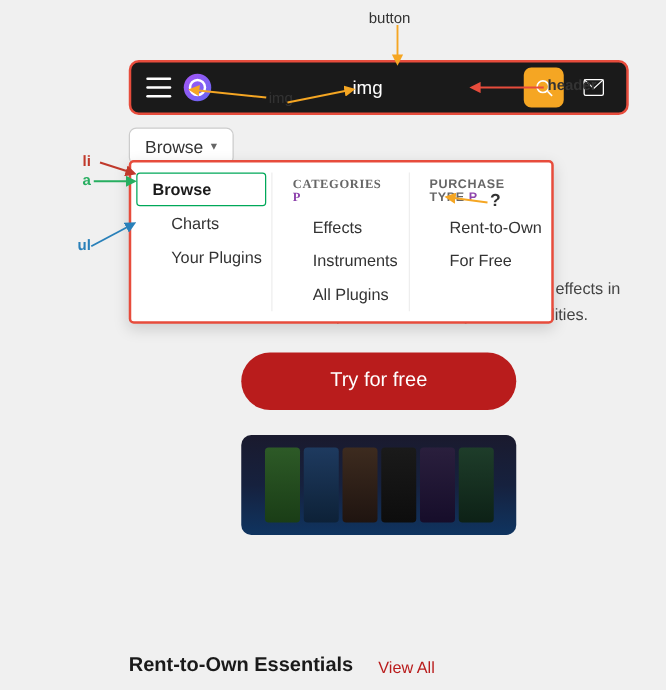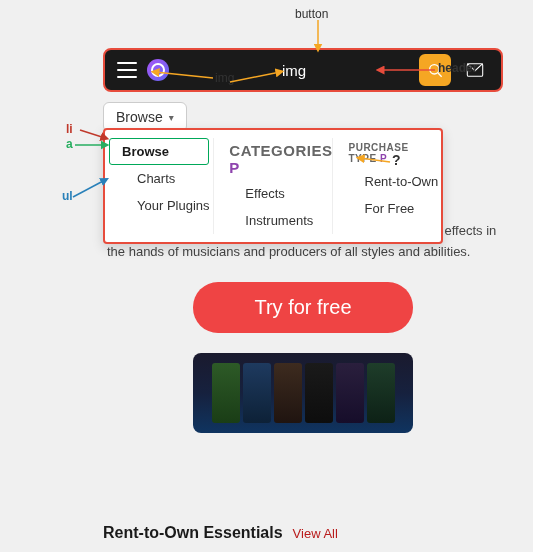--- a/index.html
+++ b/index.html
@@ -141,25 +141,26 @@
       border: 2px solid #e74c3c;
     }
 
     .dropdown-col {
       padding: 8px 0;
       min-width: 90px;
     }
 
     .dropdown-col-header {
       padding: 4px 16px;
-      font-size: 15px;
+      font-size: 10px;
       font-weight: 700;
       color: #666;
       text-transform: uppercase;
       letter-spacing: 0.5px;
+      font-family: Liberation Serif, serif;
     }
 
     .dropdown-item {
       padding: 6px 32px;
       font-size: 13px;
       color: #333;
       cursor: pointer;
       white-space: nowrap;
     }
     .dropdown-item.active {
@@ -205,26 +206,26 @@
       color: #444;
       line-height: 1.6;
       text-align: left;
       padding: 0 4px;
     }
 
     .try-btn {
       display: block;
       width: 220px;
       margin: 20px auto;
-      background: #ef4444;
+      background: #b91c1c;
       color: white;
       border: none;
       border-radius: 25px;
       padding: 14px 40px;
-      font-size: 20px;
+      font-size: 16px;
       font-weight: 500;
       cursor: pointer;
     }
 
     .product-image-container {
       margin: 0 auto;
       width: 220px;
       height: 80px;
       background: linear-gradient(180deg, #1a1a2e 0%, #16213e 50%, #0f3460 100%);
       border-radius: 8px;
@@ -253,21 +254,21 @@
     .plugin-unit:nth-child(4) { background: linear-gradient(180deg, #1a1a1a, #0d0d0d); }
     .plugin-unit:nth-child(5) { background: linear-gradient(180deg, #2a1f3d, #160d2a); }
     .plugin-unit:nth-child(6) { background: linear-gradient(180deg, #1e3d2a, #0d2116); }
 
     .section-footer {
       position: absolute;
       bottom: 10px;
       left: 103px;
       display: flex;
       align-items: center;
-      gap: 10px;
+      gap: 20px;
     }
 
     .section-title {
       font-size: 16px;
       font-weight: 700;
       color: #1a1a1a;
     }
 
     .view-all-link {
       font-size: 13px;
@@ -323,20 +324,21 @@
     <div class="dropdown-item active">Browse</div>
     <div class="dropdown-item">Charts</div>
     <div class="dropdown-item">Your Plugins</div>
   </div>
   <div class="dropdown-divider-v"></div>
 
   <div class="dropdown-col">
     <div class="dropdown-col-header">CATEGORIES <span style="color:#8e44ad;font-weight:900;">p</span></div>
     <div class="dropdown-item">Effects</div>
     <div class="dropdown-item">Instruments</div>
+    <div class="dropdown-item">All Plugins</div>
   </div>
   <div class="dropdown-divider-v"></div>
 
   <div class="purchase-col">
     <div class="purchase-col-header">PURCHASE TYPE <span style="color:#8e44ad;font-weight:900;">p</span></div>
     <div class="dropdown-item">Rent-to-Own</div>
     <div class="dropdown-item">For Free</div>
   </div>
 </div>
 

